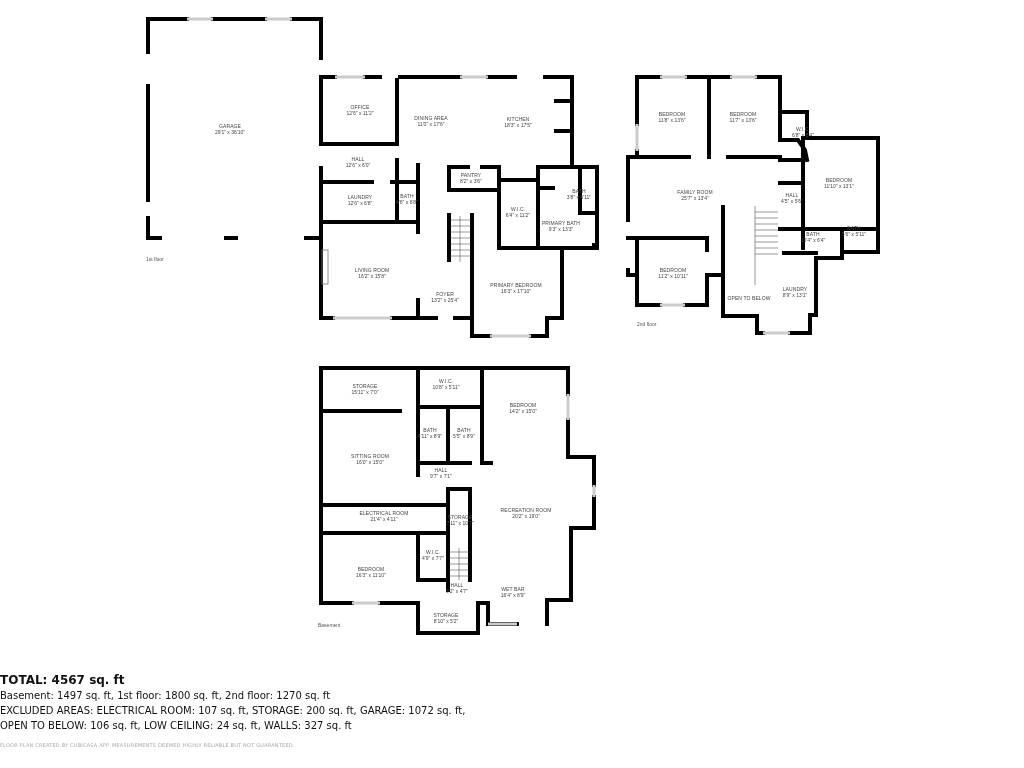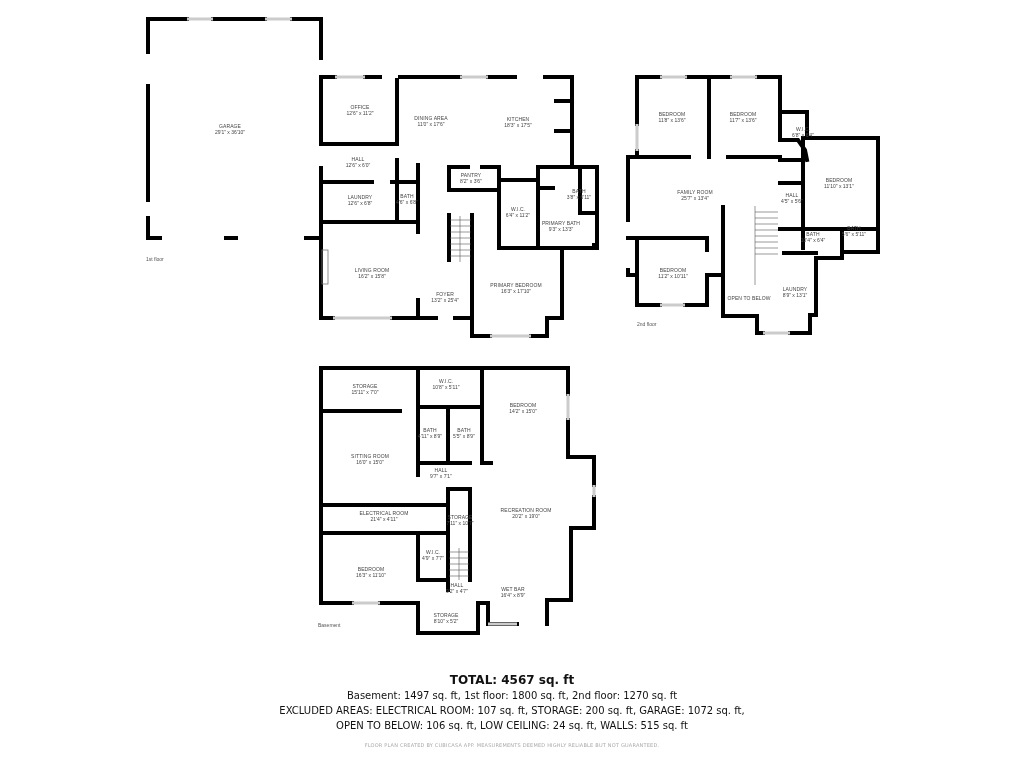--- a/index.html
+++ b/index.html
@@ -2,21 +2,21 @@
 <html><head>
 <meta charset="utf-8">
 <style>
   html,body{margin:0;padding:0;background:#ffffff;}
   body{width:1024px;height:768px;position:relative;overflow:hidden;font-family:"DejaVu Sans","Liberation Sans",sans-serif;}
   #plan{position:absolute;left:0;top:0;width:1024px;height:768px;}
   .lbl{position:absolute;transform:translate(-50%,-50%);text-align:center;white-space:nowrap;color:#444;font-family:"Liberation Sans",sans-serif;line-height:1.25;}
   .lbl .n{font-size:5px;letter-spacing:0.1px;display:block;}
   .lbl .d{font-size:5px;display:block;}
   .floor-label{position:absolute;font-size:5px;color:#555;font-family:"Liberation Sans",sans-serif;}
-  #summary{position:absolute;left:0;top:673px;width:1024px;text-align:center;font-family:"DejaVu Sans",sans-serif;color:#111;}
+  #summary{position:absolute;left:0;top:673px;width:1024px;font-family:"DejaVu Sans",sans-serif;color:#111;}
   #summary .total{font-weight:bold;font-size:12px;line-height:15px;}
   #summary .line{font-size:10px;line-height:15px;}
   #summary .credit{font-size:5px;color:#aaa;margin-top:9px;letter-spacing:0.2px;}
 </style>
 </head>
 <body>
 
 <svg id="plan" width="1024" height="768" viewBox="0 0 1024 768" xmlns="http://www.w3.org/2000/svg">
   <g stroke="#000" stroke-width="4" fill="none" stroke-linecap="square">
 
@@ -247,15 +247,15 @@
   </div>
 <div class="lbl" style="left:446px;top:618px;">
     <span class="n">STORAGE</span>
     <span class="d">8'10" x 5'2"</span>
   </div>
 
 <div id="summary">
   <div class="total">TOTAL: 4567 sq. ft</div>
   <div class="line">Basement: 1497 sq. ft, 1st floor: 1800 sq. ft, 2nd floor: 1270 sq. ft</div>
   <div class="line">EXCLUDED AREAS: ELECTRICAL ROOM: 107 sq. ft, STORAGE: 200 sq. ft, GARAGE: 1072 sq. ft,</div>
-  <div class="line">OPEN TO BELOW: 106 sq. ft, LOW CEILING: 24 sq. ft, WALLS: 515 sq. ft</div>
+  <div class="line">OPEN TO BELOW: 106 sq. ft, LOW CEILING: 24 sq. ft, WALLS: 327 sq. ft</div>
   <div class="credit">FLOOR PLAN CREATED BY CUBICASA APP. MEASUREMENTS DEEMED HIGHLY RELIABLE BUT NOT GUARANTEED.</div>
 </div>
 
 </body></html>

